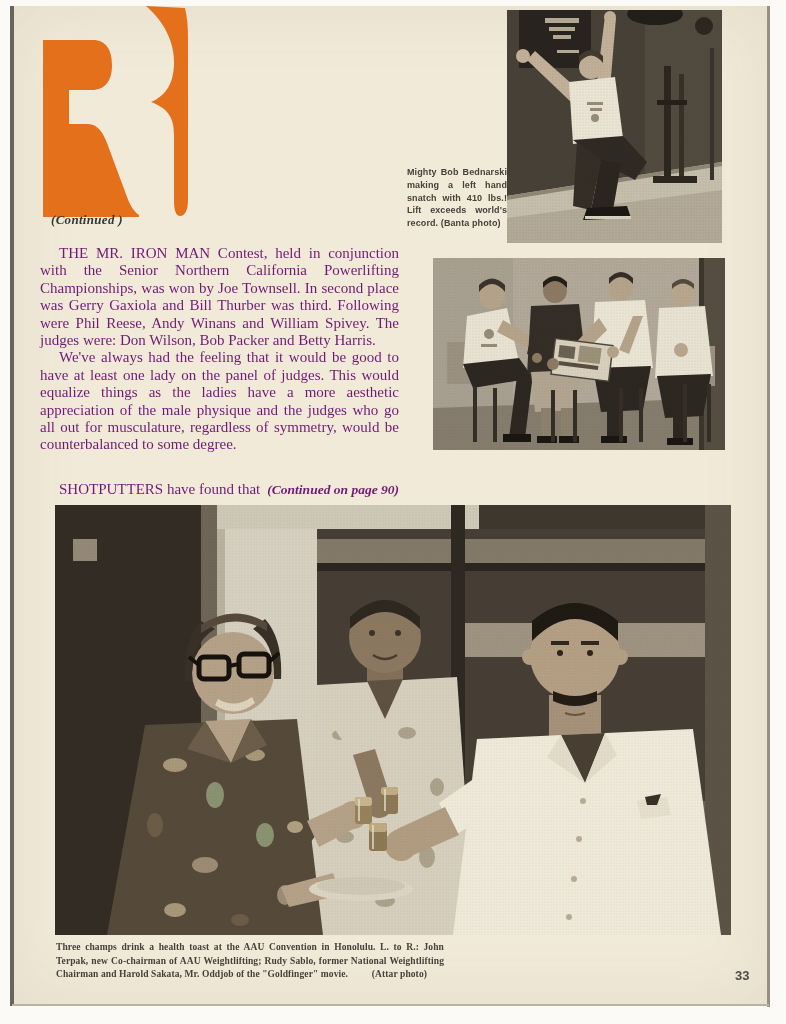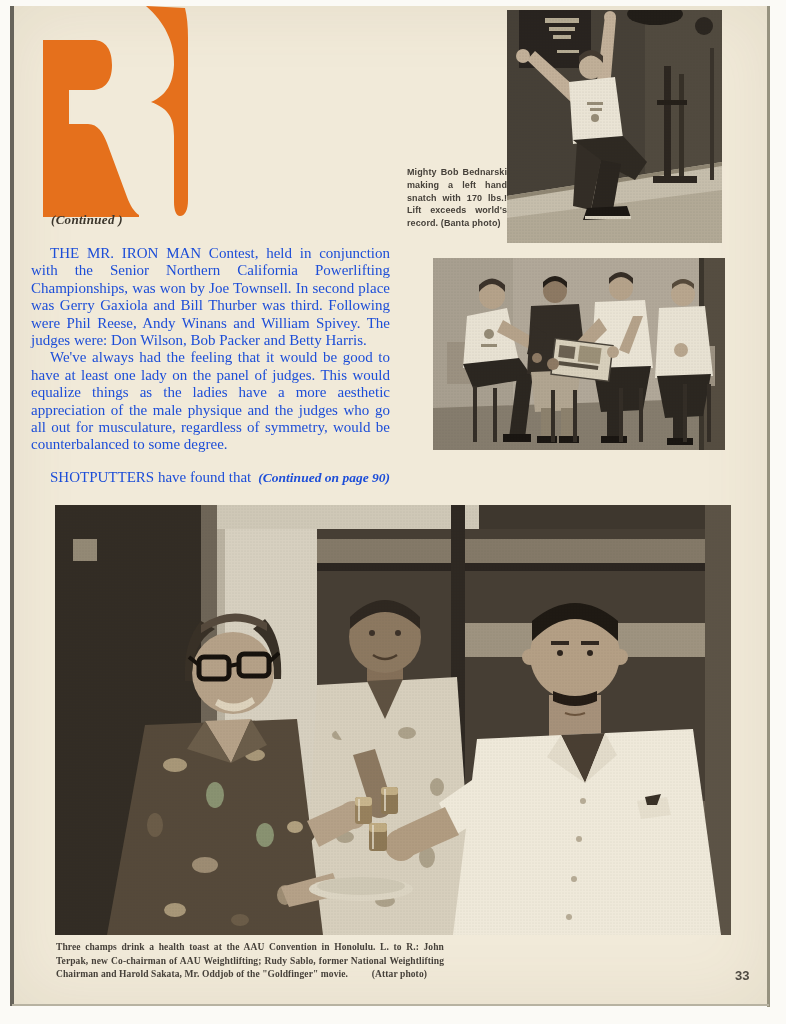--- a/index.html
+++ b/index.html
@@ -11,24 +11,24 @@
   .spine{left:10px;top:6px;width:4px;height:1000px;background:#67645b;}
   .edge-r{left:767px;top:6px;width:3px;height:1001px;background:#96927f;}
   .edge-b{left:12px;top:1004px;width:757px;height:2px;background:#b7b2a1;}
 
   .dropcap-wrap{left:43px;top:6px;width:146px;height:212px;}
   .sr{position:absolute;width:1px;height:1px;overflow:hidden;clip:rect(0 0 0 0);}
 
   .continued{left:51px;top:212px;font:italic 600 13px/16px "Liberation Serif",serif;
              color:#3b352b;letter-spacing:.3px;}
 
-  .article{left:31px;top:245px;width:359px;font:15px/17.4px "Liberation Serif",serif;
-           color:#1d4ed8;text-align:justify;}
+  .article{left:40px;top:245px;width:359px;font:15px/17.4px "Liberation Serif",serif;
+           color:#701a75;text-align:justify;}
   .article p{margin:0;text-indent:19px;}
-  .shotrow{display:flex;justify-content:space-between;align-items:baseline;margin-top:15px;}
+  .shotrow{display:flex;justify-content:space-between;align-items:baseline;margin-top:27px;}
   .shotlead{padding-left:19px;}
   .contnote{font:italic 600 13.5px/17px "Liberation Serif",serif;white-space:nowrap;}
 
   .cap{font-family:"Liberation Sans",sans-serif;font-weight:700;color:#46413a;
        text-align:justify;letter-spacing:.1px;}
   .cap1{left:407px;top:166px;width:100px;font-size:9px;line-height:12.8px;}
   .cap2{left:434px;top:459px;width:291px;font-size:9.5px;line-height:12.8px;}
   .cap3{left:56px;top:941px;width:388px;font-size:9.5px;line-height:13.6px;font-family:Liberation Serif, serif;}
   .credit{position:absolute;right:17px;bottom:0;}
 
@@ -110,21 +110,21 @@
         </g>
       <path d="M66,130 L116,126 L140,152 L128,170 L94,152 Z" fill="#2e2922"></path>
       <path d="M94,150 L114,154 L106,200 L84,200 Z" fill="#2a251f"></path>
       <path d="M70,132 L94,150 L84,200 L66,196 Z" fill="#332d26"></path>
       <path d="M80,198 L120,196 L124,208 L76,210 Z" fill="#1b1713"></path>
       <rect x="78" y="206" width="46" height="3" fill="#d8d1c0"></rect>
     </g>
     <rect width="215" height="233" fill="url(#ht1)"></rect>
   </svg>
 
-  <div class="abs cap cap1">Mighty Bob Bednarski making a left hand snatch with 170 lbs.! Lift exceeds world's record. (Banta photo)</div>
+  <div class="abs cap cap1">Mighty Bob Bednarski making a left hand snatch with 410 lbs.! Lift exceeds world's record. (Banta photo)</div>
 
   <svg class="abs" style="left:433px;top:258px;" width="292" height="192" viewBox="0 0 292 192">
     <defs>
         <pattern id="ht2" width="3" height="3" patternUnits="userSpaceOnUse">
       <circle cx="1" cy="1" r=".55" fill="#2e2821" opacity=".15"></circle>
         </pattern>
       </defs>
     <rect width="292" height="192" fill="#b1a899"></rect>
     <rect width="80" height="192" fill="#a89f90"></rect>
     <path d="M0,150 L292,140 L292,192 L0,192 Z" fill="#857c6d"></path>

